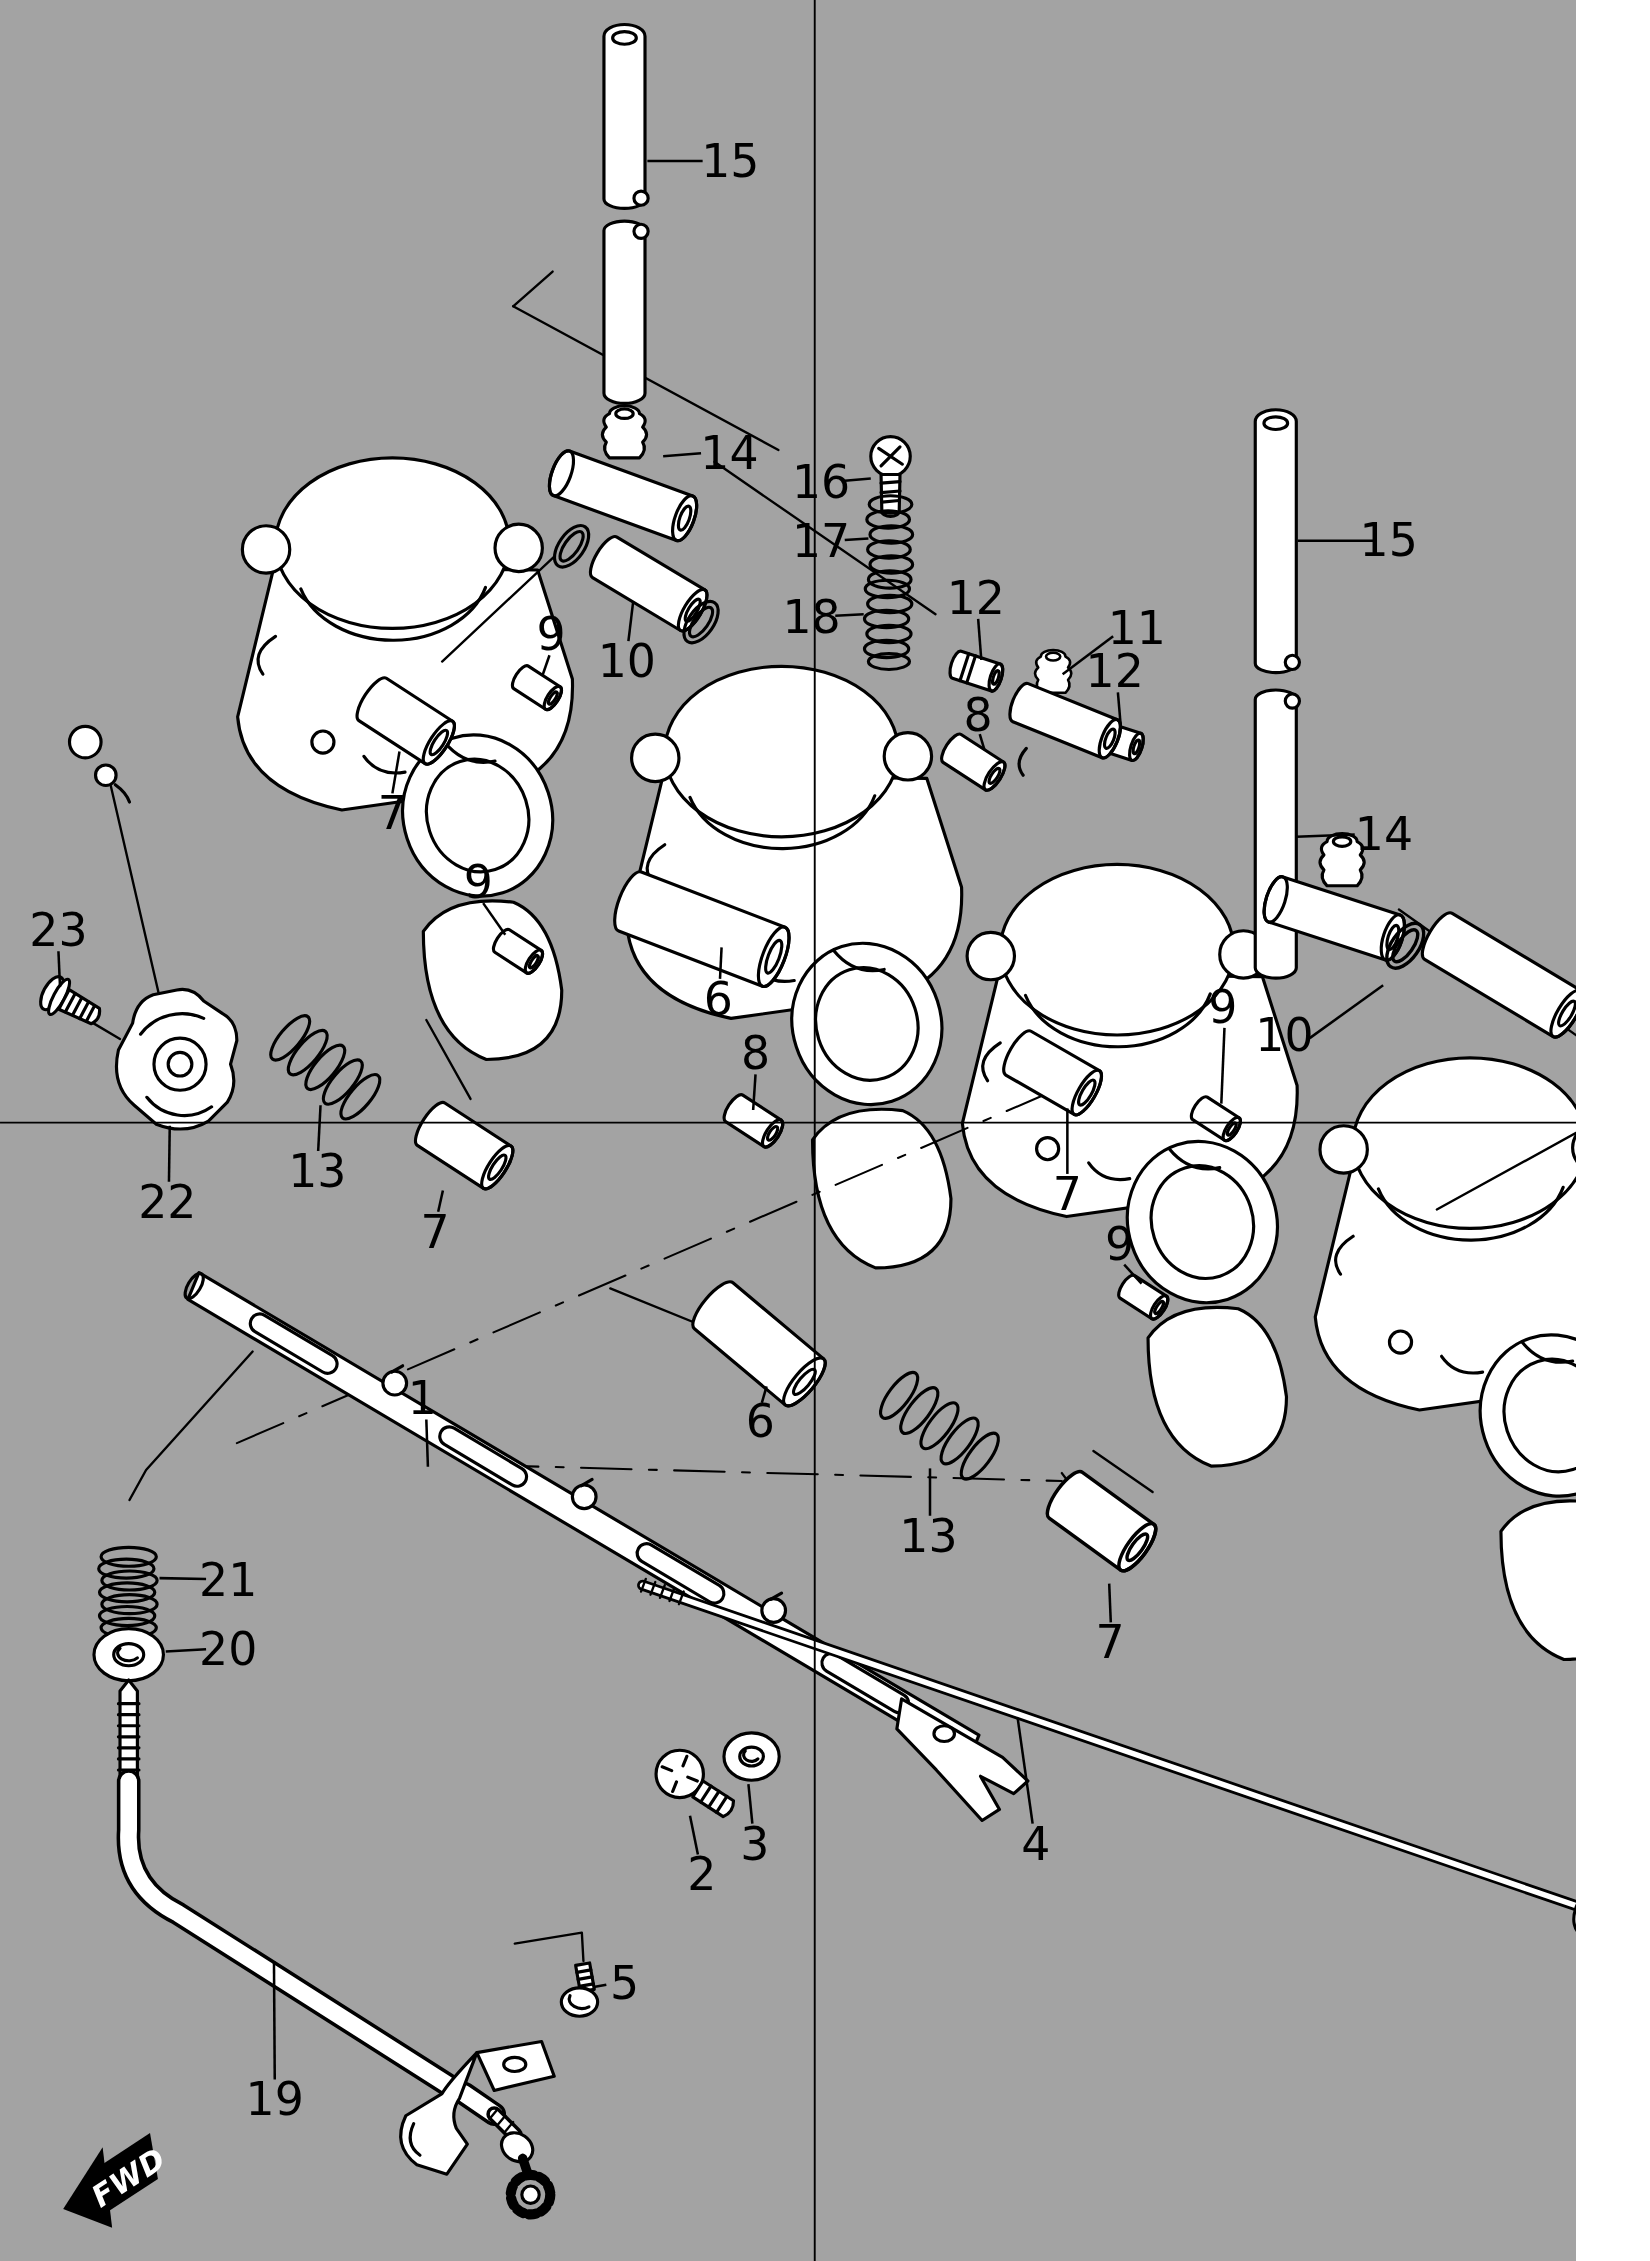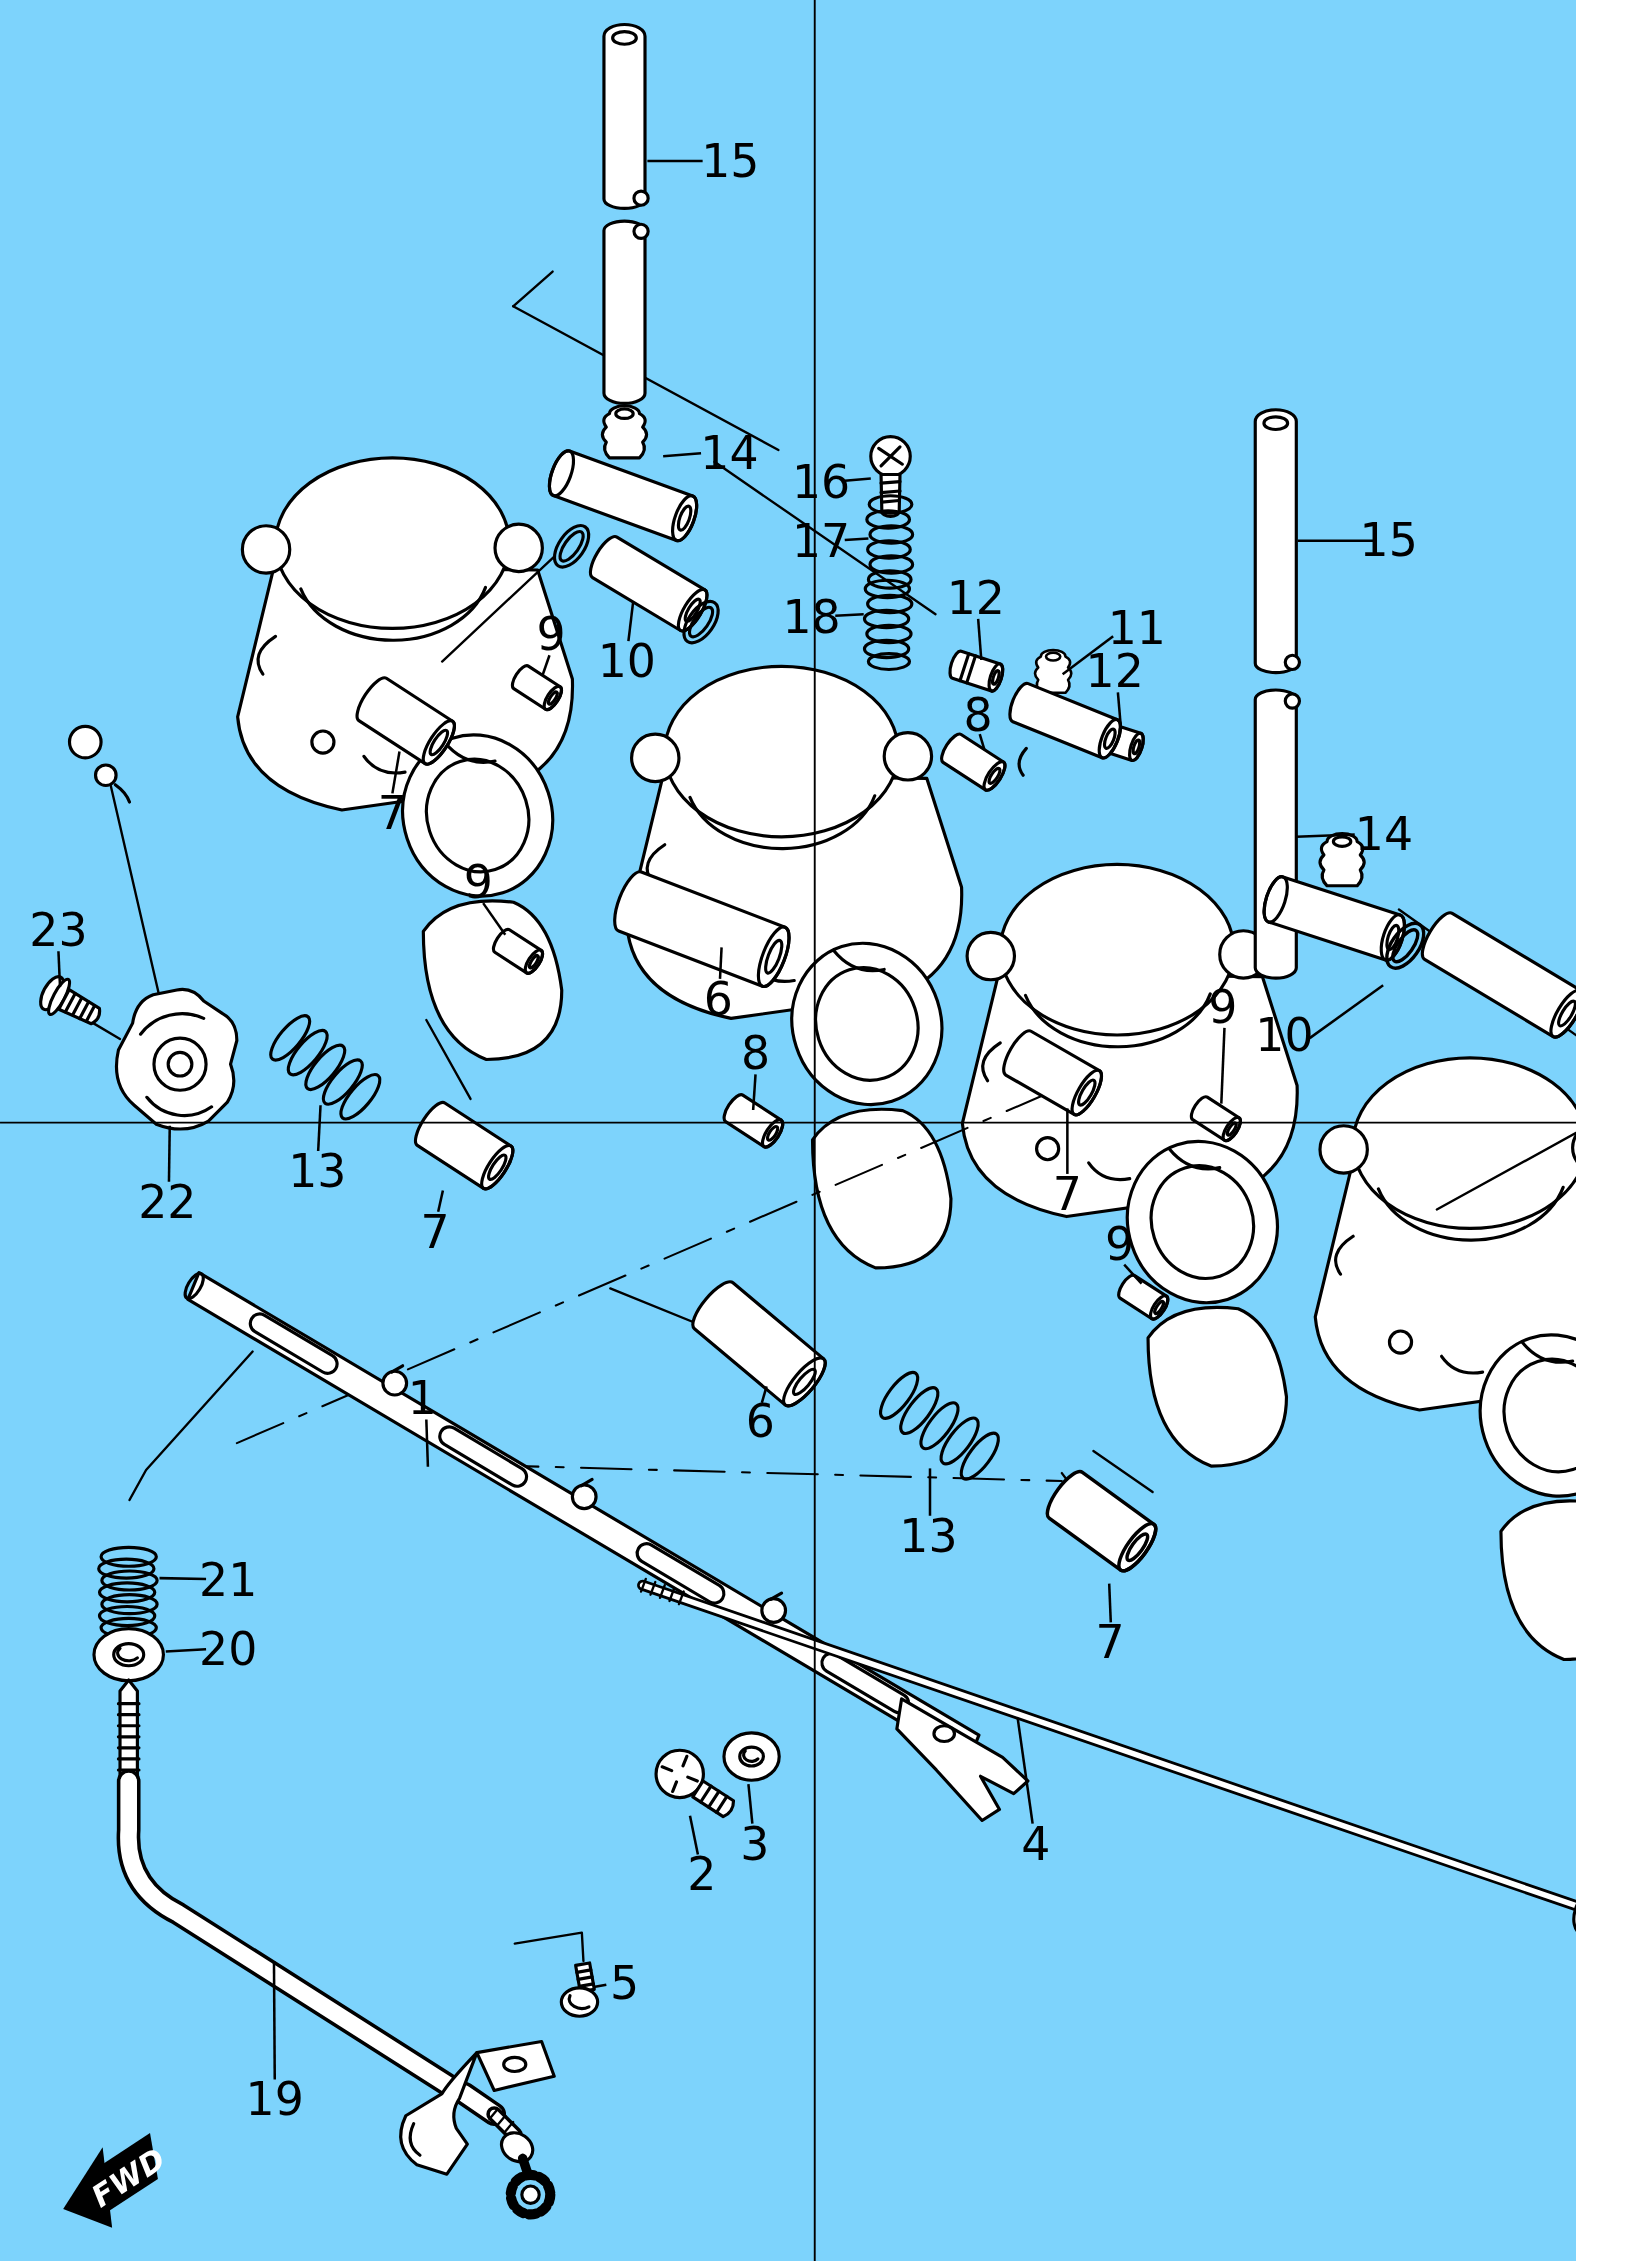--- a/index.html
+++ b/index.html
@@ -1,16 +1,16 @@
 <!DOCTYPE html>
 <html style="font-size:12.6px"><head>
 <meta charset="utf-8">
 <style>
   html,body{margin:0;padding:0;background:#fff;}
-  .stage{position:relative;width:1576px;height:2261px;background:#7dd3fc;overflow:hidden;}
+  .stage{position:relative;width:1576px;height:2261px;background:#a3a3a3;overflow:hidden;}
   svg{position:absolute;inset:0;display:block;}
   svg *{vector-effect:none;}
   .ln{stroke:#000;stroke-width:4;stroke-linecap:round;stroke-linejoin:round;fill:none;}
   .w{fill:#ffffff;}
   .o{fill:none;}
   .thin{stroke-width:3;}
   .cl{stroke-width:2.4;}
   .dd{stroke-width:2.6;stroke-dasharray:64 22 10 22;}
   .leader{fill:none;stroke:#000;stroke-width:3.2;}
   text.callout{font-family:"DejaVu Sans","Liberation Sans",sans-serif;font-size:58px;fill:#000;stroke:none;text-anchor:middle;dominant-baseline:central;}

